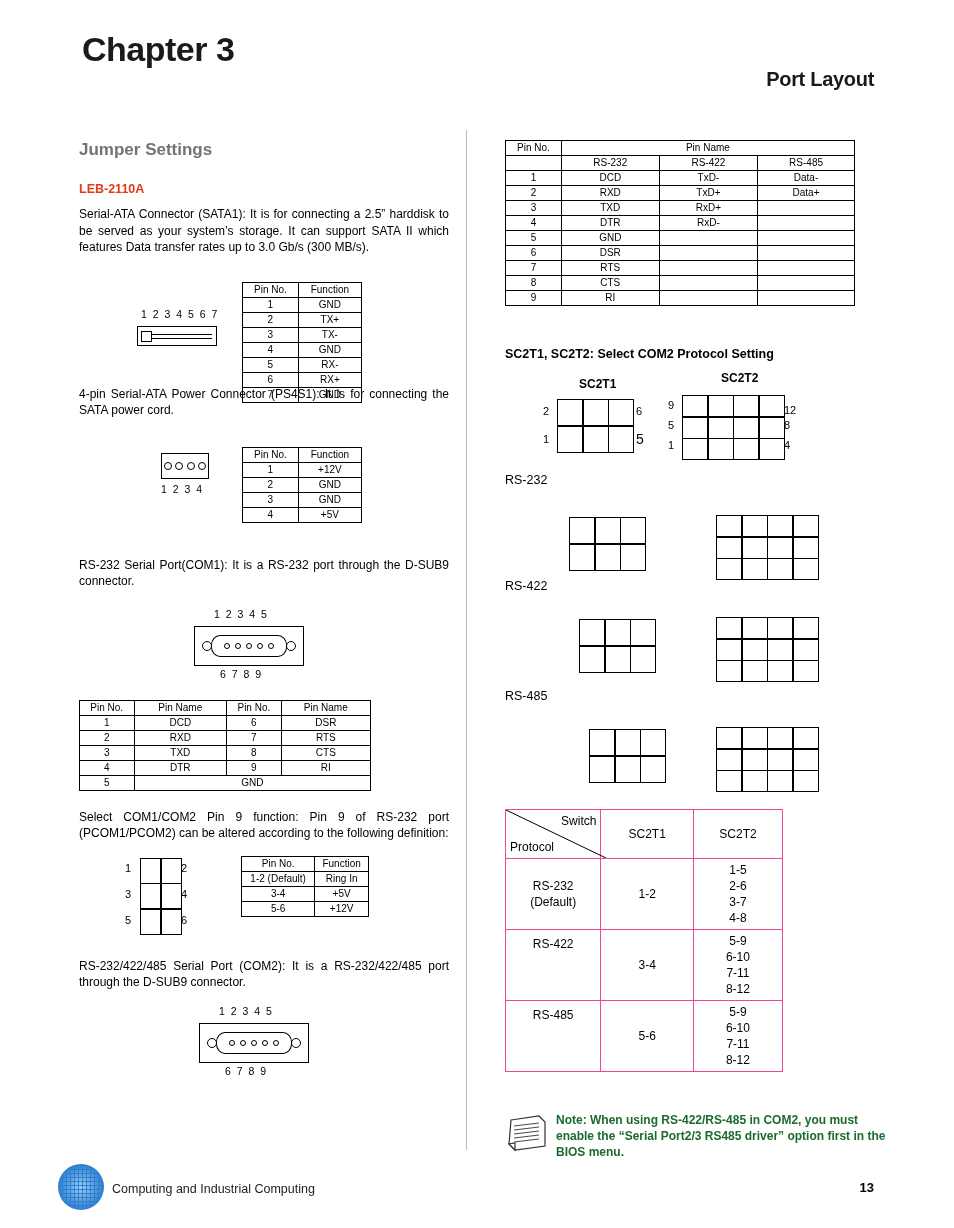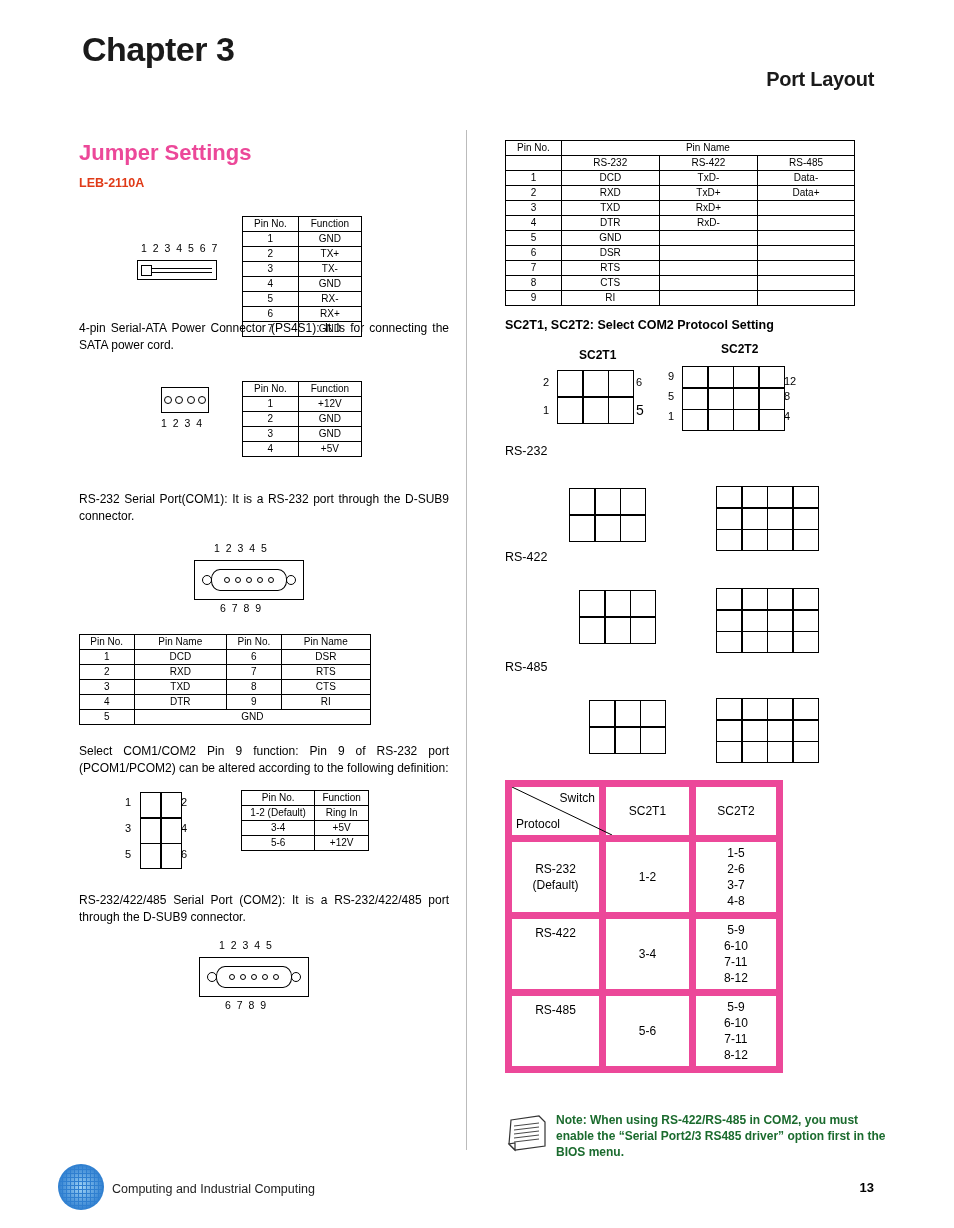--- a/index.html
+++ b/index.html
@@ -29,21 +29,21 @@
   .vrule {
     position:absolute; left:466px; top:130px;
     width:1px; height:1020px; background:#bbbbbb;
   }
 
   
   .col-left { position:absolute; left:79px; top:140px; width:370px; }
   .col-right { position:absolute; left:505px; top:140px; width:370px; }
 
   h2.section {
-    font-size:22px; font-weight:bold; margin:0 0 10px 0; color:#ec4899;
+    font-size:17px; font-weight:bold; margin:0 0 22px 0; color:#737373;
   }
   .model {
     font-size:12.5px; font-weight:bold; color:#e03a17; margin:0 0 10px 0;
   }
   p.body {
     font-size:12px; line-height:16.5px; margin:0 0 10px 0;
     text-align:justify; color:#000;
   }
 
   
@@ -114,21 +114,21 @@
   }
 
   .lbl { font-size:11px; }
   .lbl-b { font-size:12px; font-weight:bold; }
 
   
   table.switch {
     border-collapse:collapse; font-size:12px;
   }
   table.switch td {
-    border:7px solid #ec4899; padding:3px 6px; text-align:center; vertical-align:middle;
+    border:1px solid #ec4899; padding:3px 6px; text-align:center; vertical-align:middle;
     line-height:16px;
   }
   .diagcell {
     position:relative; height:48px; width:100px; padding:0 !important;
   }
   .diagcell svg { position:absolute; left:0; top:0; }
   .diagcell .sw { position:absolute; right:4px; top:3px; font-size:12px; }
   .diagcell .pr { position:absolute; left:4px; bottom:3px; font-size:12px; }
 
   
@@ -168,20 +168,21 @@
   <div class="chapter-title">Chapter 3</div>
   <div class="board-layout">Port Layout</div>
 
   <div class="vrule"></div>
 
   <div class="col-left">
 
     <h2 class="section">Jumper Settings</h2>
     <div class="model">LEB-2110A</div>
 
+    <p class="body">Serial-ATA Connector (SATA1): It is for connecting a 2.5” harddisk to be served as your system’s storage.  It can support SATA II which features Data transfer rates up to 3.0 Gb/s (300 MB/s).</p>
 
     <div style="position:relative; height:112px; margin-top:14px;">
       <div class="abs pinnums" style="left:62px; top:38px;">1 2 3 4 5 6 7</div>
       <div class="abs sata-conn" style="left:58px; top:56px;"></div>
 
       <table class="pin abs" style="left:163px; top:12px; width:120px;">
         <tbody>
             <tr>
           <td>Pin No.</td>
           <td>Function</td>
@@ -440,21 +441,21 @@
           </tr>
       <tr>
             <td>9</td>
             <td>RI</td>
             <td></td>
             <td></td>
           </tr>
     </tbody>
       </table>
 
-    <div style="font-size:12.5px; font-weight:bold; margin-top:12px;">SC2T1, SC2T2: Select COM2 Protocol Setting</div>
+    <div style="font-size:12.5px; font-weight:bold; margin-top:41px;">SC2T1, SC2T2: Select COM2 Protocol Setting</div>
 
     <div style="position:relative; height:542px; margin-top:16px;">
 
       <div class="abs lbl-b" style="left:74px; top:0px;">SC2T1</div>
       <div class="abs lbl-b" style="left:216px; top:-6px;">SC2T2</div>
 
       <div class="abs lbl" style="left:38px; top:28px;">2</div>
       <div class="abs lbl" style="left:38px; top:56px;">1</div>
       <div class="abs grid" style="left:52px; top:22px; grid-template-columns:repeat(3,24px); grid-template-rows:repeat(2,25px);">
         <div class="cell"></div>

